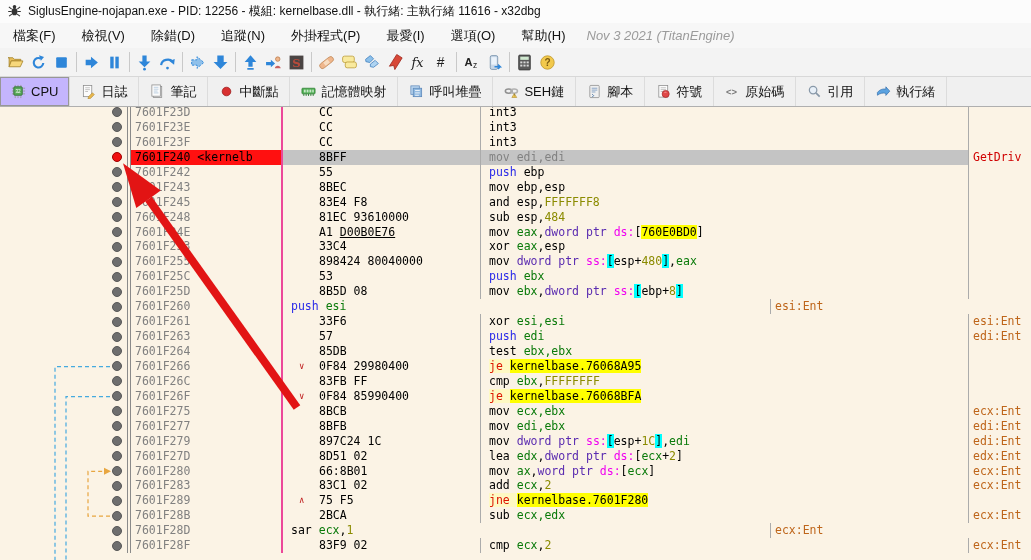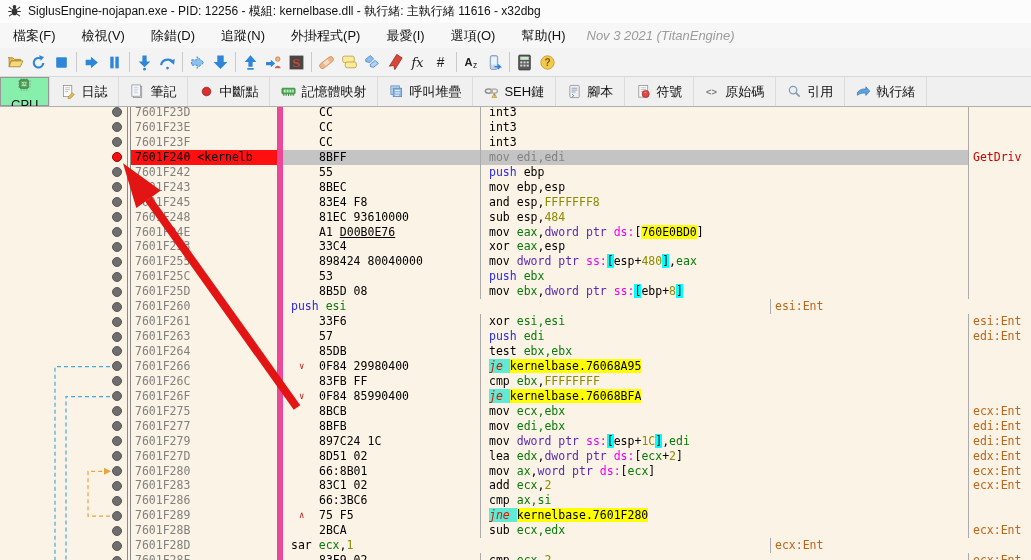--- a/index.html
+++ b/index.html
@@ -16,45 +16,45 @@
   
   .toolbar{height:28px;background:#F3F3F3;border-bottom:1px solid #D8D8D8;display:flex;
            align-items:center;padding-left:4px;}
   .tbtn{width:23px;height:24px;display:flex;align-items:center;justify-content:center;border-radius:2px;}
   .tbtn svg{display:block;}
   .tsep{width:1px;height:20px;background:#C9C9C9;margin:0 3px;}
   
   .tabbar{height:29px;background:#F0F0F0;border-bottom:1px solid #AFAFAF;display:flex;align-items:stretch;
           font-size:13px;color:#111;overflow:hidden;}
   .tab{display:flex;align-items:center;gap:5px;padding:0 11px;border-right:1px solid #DCDCDC;white-space:nowrap;}
-  .tab.sel{background:#86efac;box-shadow:inset 0 0 0 1px #979797;flex-direction:column;}
+  .tab.sel{background:#c4b5fd;box-shadow:inset 0 0 0 1px #979797;}
   .tab svg{display:block;}
   
   .disasm{position:relative;height:455px;overflow:hidden;background:#FBF3E5;}
   .rows{position:absolute;top:-2px;left:0;right:0;}
   .row{display:flex;height:14.95px;line-height:14.8px;font-family:"DejaVu Sans Mono",monospace;
        font-size:11.5px;white-space:pre;}
   .cell{box-sizing:border-box;overflow:hidden;}
   .c-gut{width:131px;flex:none;border-right:4px double #8A8A8A;display:flex;align-items:center;
          justify-content:flex-end;padding-right:5px;}
   .dot{width:10px;height:10px;border-radius:50%;background:#6E6E6E;border:1px solid #575757;box-sizing:border-box;}
   .dot.red{background:#F01010;border-color:#9E0000;}
-  .c-addr{width:152px;flex:none;color:#808080;padding-left:4px;border-right:6px solid #ec4899;}
+  .c-addr{width:152px;flex:none;color:#808080;padding-left:4px;border-right:2px solid #ec4899;}
   .c-bytes{width:198px;flex:none;position:relative;padding-left:36px;border-right:1px solid #ABABAB;color:#000;}
   .mark{position:absolute;left:16px;top:0;font-size:9px;color:#C02020;}
   .c-insn{width:488px;flex:none;padding-left:8px;border-right:1px solid #ABABAB;color:#000;}
   .c-cmt{flex:1;padding-left:4px;}
   .row.sel .c-addr{background:#FF1010;color:#000;}
   .row.sel .c-bytes,.row.sel .c-insn{background:#C4C4C4;}
   
   .t-b{color:#000;}
   .t-u{color:#000;text-decoration:underline;}
   .t-mn{color:#000;}
   .t-st{color:#2B2BE8;}
-  .t-jc{color:#DD1500;background:#5eead4;font-style:italic;}
+  .t-jc{color:#DD1500;background:#fef9c3;}
   .t-hly{color:#000;background:#FFFF00;}
   .t-reg{color:#0A7A0A;}
   .t-num{color:#8B8B00;}
   .t-sz{color:#5A2BB0;}
   .t-sg{color:#F000F0;}
   .t-cb{color:#000;background:#00FFFF;}
   .t-dim{color:#828282;}
   .t-cm{color:#BE651A;}
   .t-cmr{color:#D00000;}
   .overlay{position:absolute;inset:0;pointer-events:none;}
@@ -441,21 +441,20 @@
         <div class="row"><div class="cell c-gut"><span class="dot"></span></div><div class="cell c-addr">7601F264</div><div class="cell c-bytes"><span class="t-b">85DB</span></div><div class="cell c-insn"><span class="t-mn">test </span><span class="t-reg">ebx,ebx</span></div><div class="cell c-cmt"></div></div>
         <div class="row"><div class="cell c-gut"><span class="dot"></span></div><div class="cell c-addr">7601F266</div><div class="cell c-bytes"><span class="mark">∨</span><span class="t-b">0F84 29980400</span></div><div class="cell c-insn"><span class="t-jc">je </span><span class="t-hly">kernelbase.76068A95</span></div><div class="cell c-cmt"></div></div>
         <div class="row"><div class="cell c-gut"><span class="dot"></span></div><div class="cell c-addr">7601F26C</div><div class="cell c-bytes"><span class="t-b">83FB FF</span></div><div class="cell c-insn"><span class="t-mn">cmp </span><span class="t-reg">ebx</span><span class="t-b">,</span><span class="t-num">FFFFFFFF</span></div><div class="cell c-cmt"></div></div>
         <div class="row"><div class="cell c-gut"><span class="dot"></span></div><div class="cell c-addr">7601F26F</div><div class="cell c-bytes"><span class="mark">∨</span><span class="t-b">0F84 85990400</span></div><div class="cell c-insn"><span class="t-jc">je </span><span class="t-hly">kernelbase.76068BFA</span></div><div class="cell c-cmt"></div></div>
         <div class="row"><div class="cell c-gut"><span class="dot"></span></div><div class="cell c-addr">7601F275</div><div class="cell c-bytes"><span class="t-b">8BCB</span></div><div class="cell c-insn"><span class="t-mn">mov </span><span class="t-reg">ecx,ebx</span></div><div class="cell c-cmt"><span class="t-cm">ecx:Ent</span></div></div>
         <div class="row"><div class="cell c-gut"><span class="dot"></span></div><div class="cell c-addr">7601F277</div><div class="cell c-bytes"><span class="t-b">8BFB</span></div><div class="cell c-insn"><span class="t-mn">mov </span><span class="t-reg">edi,ebx</span></div><div class="cell c-cmt"><span class="t-cm">edi:Ent</span></div></div>
         <div class="row"><div class="cell c-gut"><span class="dot"></span></div><div class="cell c-addr">7601F279</div><div class="cell c-bytes"><span class="t-b">897C24 1C</span></div><div class="cell c-insn"><span class="t-mn">mov </span><span class="t-sz">dword ptr </span><span class="t-sg">ss:</span><span class="t-cb">[</span><span class="t-b">esp+</span><span class="t-num">1C</span><span class="t-cb">]</span><span class="t-b">,</span><span class="t-reg">edi</span></div><div class="cell c-cmt"><span class="t-cm">edi:Ent</span></div></div>
         <div class="row"><div class="cell c-gut"><span class="dot"></span></div><div class="cell c-addr">7601F27D</div><div class="cell c-bytes"><span class="t-b">8D51 02</span></div><div class="cell c-insn"><span class="t-mn">lea </span><span class="t-reg">edx</span><span class="t-b">,</span><span class="t-sz">dword ptr </span><span class="t-sg">ds:</span><span class="t-b">[</span><span class="t-reg">ecx</span><span class="t-b">+</span><span class="t-num">2</span><span class="t-b">]</span></div><div class="cell c-cmt"><span class="t-cm">edx:Ent</span></div></div>
         <div class="row"><div class="cell c-gut"><span class="dot"></span></div><div class="cell c-addr">7601F280</div><div class="cell c-bytes"><span class="t-b">66:8B01</span></div><div class="cell c-insn"><span class="t-mn">mov </span><span class="t-reg">ax</span><span class="t-b">,</span><span class="t-sz">word ptr </span><span class="t-sg">ds:</span><span class="t-b">[</span><span class="t-reg">ecx</span><span class="t-b">]</span></div><div class="cell c-cmt"><span class="t-cm">ecx:Ent</span></div></div>
         <div class="row"><div class="cell c-gut"><span class="dot"></span></div><div class="cell c-addr">7601F283</div><div class="cell c-bytes"><span class="t-b">83C1 02</span></div><div class="cell c-insn"><span class="t-mn">add </span><span class="t-reg">ecx</span><span class="t-b">,</span><span class="t-num">2</span></div><div class="cell c-cmt"><span class="t-cm">ecx:Ent</span></div></div>
-        <div class="row"><div class="cell c-gut"><span class="dot"></span></div><div class="cell c-addr">7601F286</div><div class="cell c-bytes"><span class="t-b">66:3BC6</span></div><div class="cell c-insn"><span class="t-mn">cmp </span><span class="t-reg">ax,si</span></div><div class="cell c-cmt"></div></div>
         <div class="row"><div class="cell c-gut"><span class="dot"></span></div><div class="cell c-addr">7601F289</div><div class="cell c-bytes"><span class="mark">∧</span><span class="t-b">75 F5</span></div><div class="cell c-insn"><span class="t-jc">jne </span><span class="t-hly">kernelbase.7601F280</span></div><div class="cell c-cmt"></div></div>
         <div class="row"><div class="cell c-gut"><span class="dot"></span></div><div class="cell c-addr">7601F28B</div><div class="cell c-bytes"><span class="t-b">2BCA</span></div><div class="cell c-insn"><span class="t-mn">sub </span><span class="t-reg">ecx,edx</span></div><div class="cell c-cmt"><span class="t-cm">ecx:Ent</span></div></div>
         <div class="row"><div class="cell c-gut"><span class="dot"></span></div><div class="cell c-addr">7601F28D</div><div class="cell c-insn"><span class="t-mn">sar </span><span class="t-reg">ecx</span><span class="t-b">,</span><span class="t-num">1</span></div><div class="cell c-cmt"><span class="t-cm">ecx:Ent</span></div></div>
         <div class="row"><div class="cell c-gut"><span class="dot"></span></div><div class="cell c-addr">7601F28F</div><div class="cell c-bytes"><span class="t-b">83F9 02</span></div><div class="cell c-insn"><span class="t-mn">cmp </span><span class="t-reg">ecx</span><span class="t-b">,</span><span class="t-num">2</span></div><div class="cell c-cmt"><span class="t-cm">ecx:Ent</span></div></div>
       </div>
     <svg class="overlay ov-arrow" width="1031" height="455">
         <line x1="148.5328206947913" y1="92.1839931820002" x2="297" y2="300.55" stroke="#E21414" stroke-width="8"></line>
         <polygon points="123,56.349999999999994 136.31668665547303,100.88836387340632 160.74895473410956,83.47962249059407" fill="#E21414"></polygon>
       </svg>
   </div>

